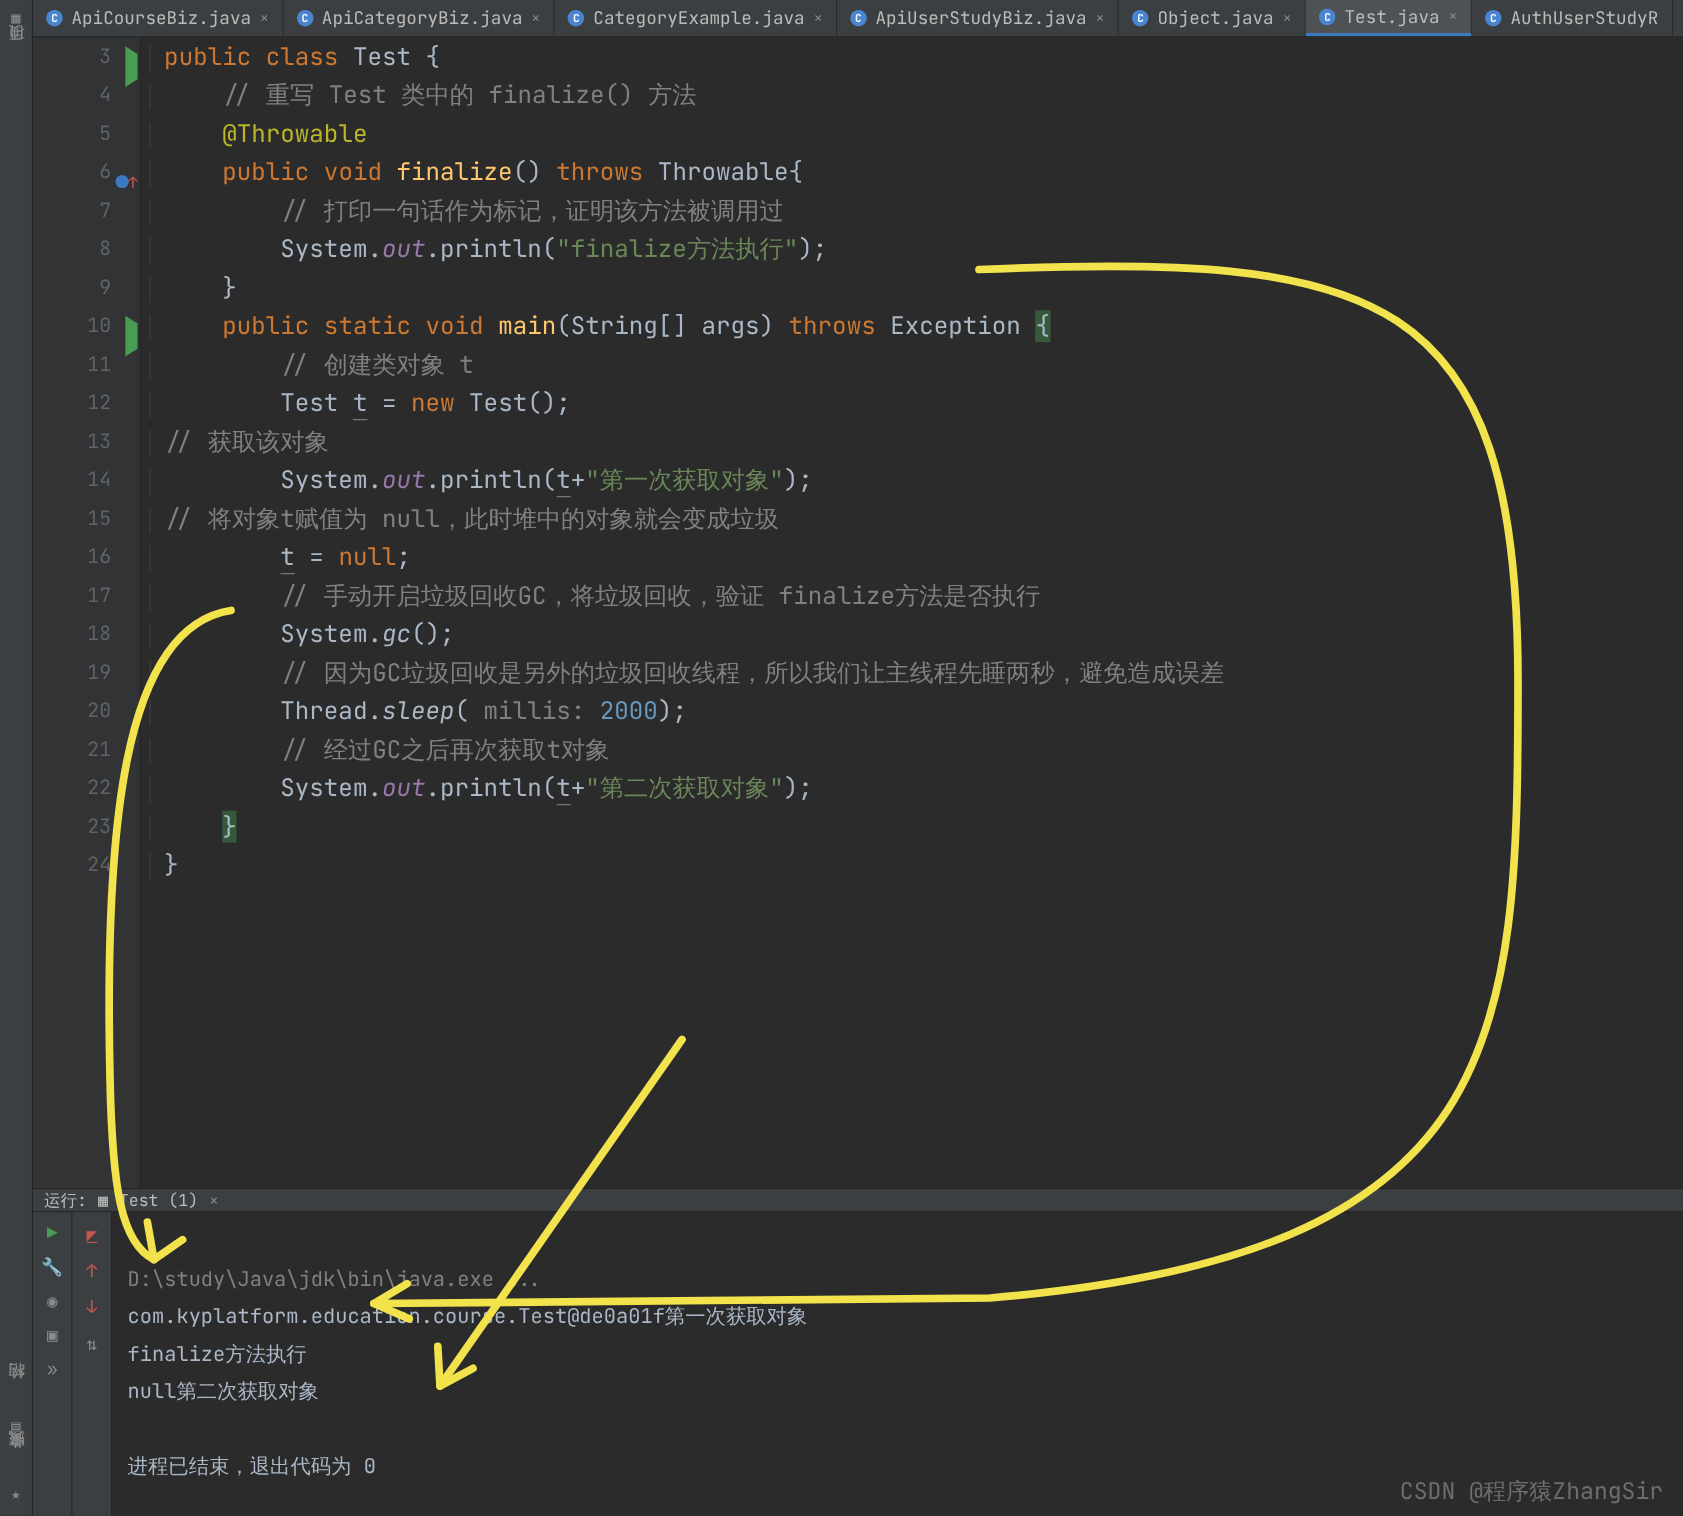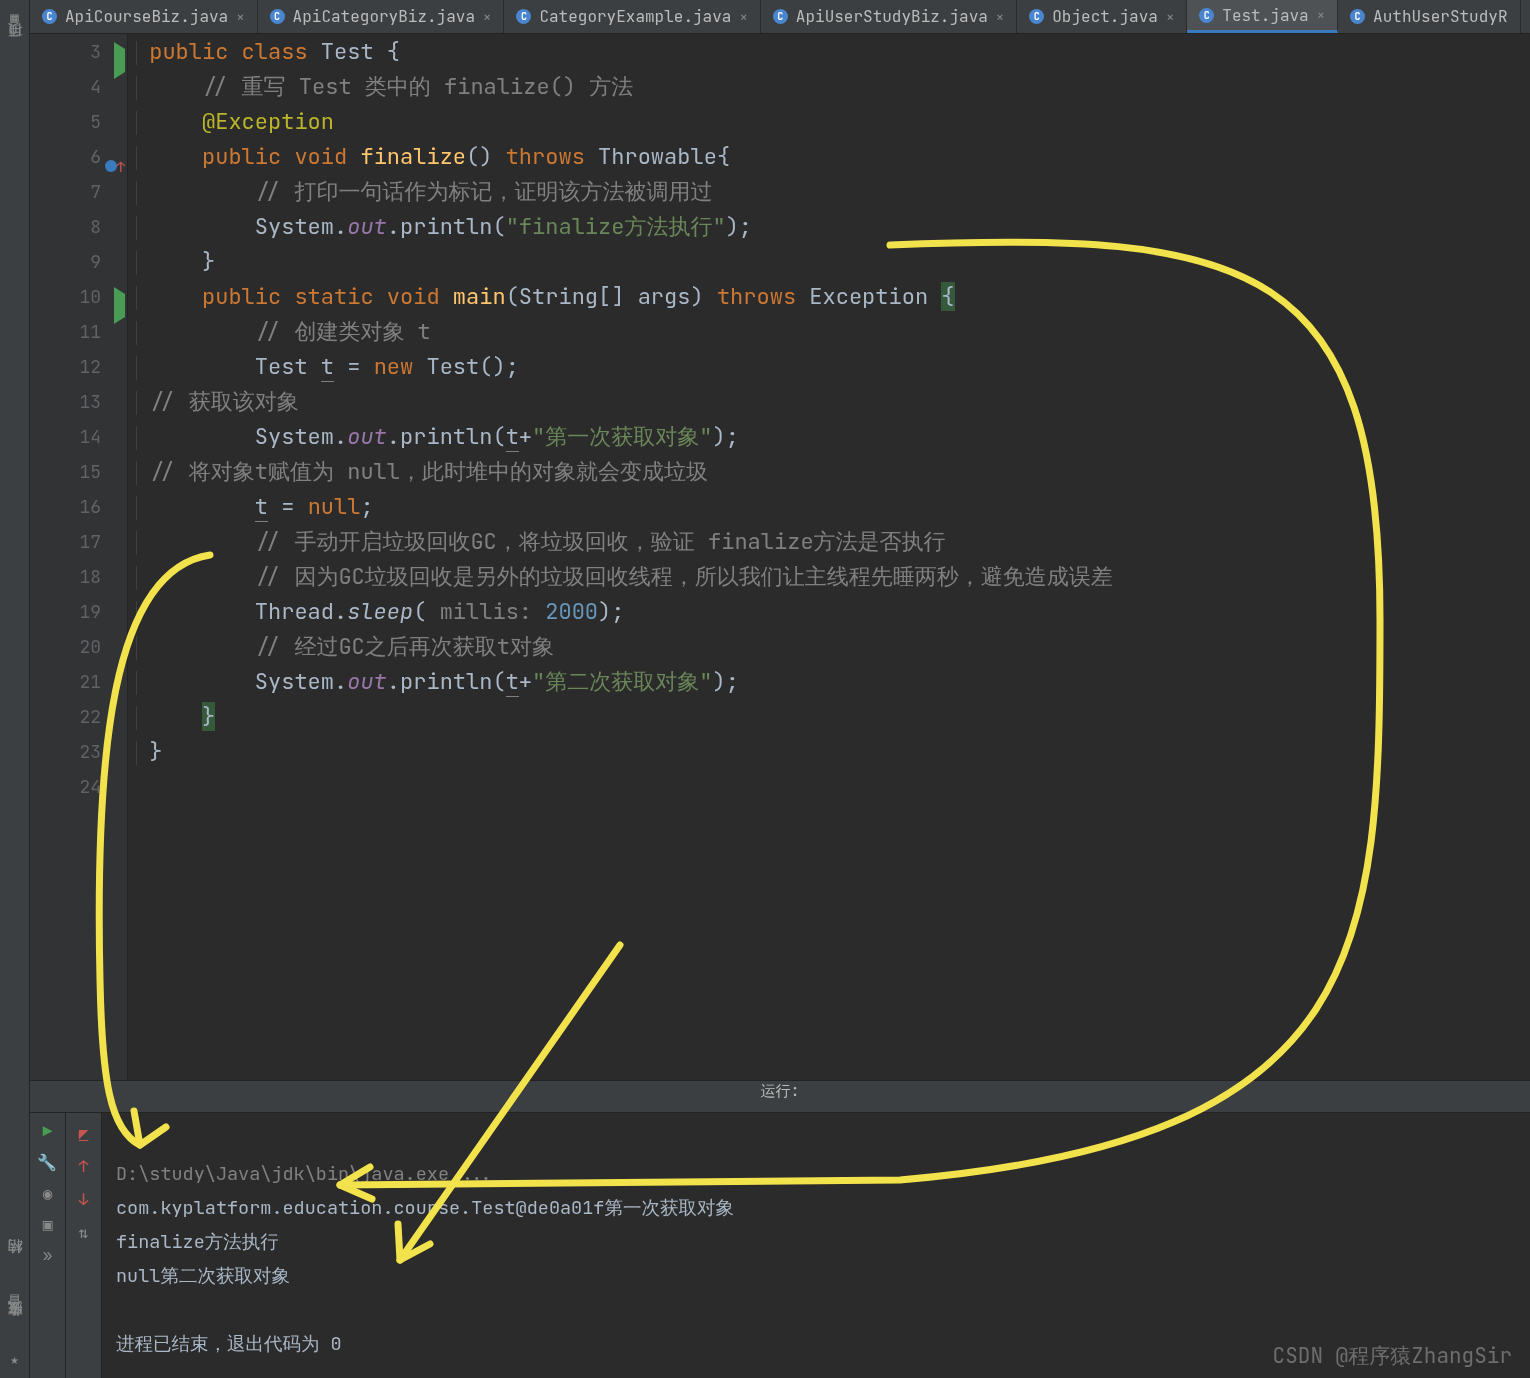--- a/index.html
+++ b/index.html
@@ -29,21 +29,21 @@
 .fld { color:#9876aa; font-style:italic; }
 .mth { color:#ffc66d; }
 .cls { color:#a9b7c6; }
 .it  { font-style:italic; }
 .param{ color:#808080; }
 .num { color:#6897bb; }
 .under { border-bottom:1px solid #808080; }
 .vline { display:inline-block; width:1px; height:24px; background:#404040; vertical-align:middle; margin-right:-1px; }
 
 .run-panel { height:298px; border-top:1px solid #232323; display:flex; flex-direction:column; }
-.run-head { height:32px; background:#3c3f41; display:flex; align-items:center; padding:0 10px; gap:10px; color:#bbb; font-size:15px; border-bottom:1px solid #232323;flex-direction:column;}
+.run-head { height:32px; background:#3c3f41; display:flex; align-items:center; padding:0 10px; gap:10px; color:#bbb; font-size:15px; border-bottom:1px solid #232323;}
 .run-body { flex:1; display:flex; }
 .run-tools { width:36px; background:#3c3f41; border-right:1px solid #232323; display:flex; flex-direction:column; align-items:center; gap:10px; padding-top:8px; color:#8a8a8a; font-size:16px;}
 .run-tools2 { width:36px; background:#3c3f41; border-right:1px solid #232323; display:flex; flex-direction:column; align-items:center; gap:12px; padding-top:10px; color:#8a8a8a; font-size:16px;}
 .console { flex:1; padding:10px 14px; background:#2b2b2b; font-size:18.5px; line-height:34px; white-space:pre; }
 .watermark { position:absolute; right:18px; bottom:8px; color:rgba(200,200,200,.42); font-size:21px; }
 svg.anno { position:absolute; left:0; top:0; pointer-events:none; }
 </style>
 </head>
 <body>
 
@@ -117,33 +117,34 @@
         <div class="gl"><span>19</span></div>
         <div class="gl"><span>20</span></div>
         <div class="gl"><span>21</span></div>
         <div class="gl"><span>22</span></div>
         <div class="gl"><span>23</span></div>
         <div class="gl"><span>24</span></div>
       </div>
       <div class="code">
 <div class="ln"><span class="vline"></span> <span class="kw">public</span> <span class="kw">class</span> <span class="cls">Test</span> <span>{</span></div>
 <div class="ln"><span class="vline"></span>     <span class="cmt">// 重写 Test 类中的 finalize() 方法</span></div>
-<div class="ln"><span class="vline"></span>     <span class="ann">@Exception</span></div>
+<div class="ln"><span class="vline"></span>     <span class="ann">@Throwable</span></div>
 <div class="ln"><span class="vline"></span>     <span class="kw">public</span> <span class="kw">void</span> <span class="mth">finalize</span>() <span class="kw">throws</span> <span>Throwable</span><span>{</span></div>
 <div class="ln"><span class="vline"></span>         <span class="cmt">// 打印一句话作为标记，证明该方法被调用过</span></div>
 <div class="ln"><span class="vline"></span>         <span>System.</span><span class="fld">out</span><span>.println(</span><span class="str">"finalize方法执行"</span><span>);</span></div>
 <div class="ln"><span class="vline"></span>     <span>}</span></div>
 <div class="ln"><span class="vline"></span>     <span class="kw">public</span> <span class="kw">static</span> <span class="kw">void</span> <span class="mth">main</span><span>(String[] args)</span> <span class="kw">throws</span> <span>Exception</span> <span style="background:#36593b">{</span></div>
 <div class="ln"><span class="vline"></span>         <span class="cmt">// 创建类对象 t</span></div>
 <div class="ln"><span class="vline"></span>         <span>Test </span><span class="under">t</span><span> = </span><span class="kw">new</span><span> Test();</span></div>
 <div class="ln"><span class="vline"></span> <span class="cmt">// 获取该对象</span></div>
 <div class="ln"><span class="vline"></span>         <span>System.</span><span class="fld">out</span><span>.println(</span><span class="under">t</span><span>+</span><span class="str">"第一次获取对象"</span><span>);</span></div>
 <div class="ln"><span class="vline"></span> <span class="cmt"><span>// 将对象t赋值为 </span><span>null</span><span>，此时堆中的对象就会变成垃圾</span></span></div>
 <div class="ln"><span class="vline"></span>         <span class="under">t</span><span> = </span><span class="kw">null</span><span>;</span></div>
 <div class="ln"><span class="vline"></span>         <span class="cmt">// 手动开启垃圾回收GC，将垃圾回收，验证 finalize方法是否执行</span></div>
+<div class="ln"><span class="vline"></span>         <span>System.</span><span class="it">gc</span><span>();</span></div>
 <div class="ln"><span class="vline"></span>         <span class="cmt">// 因为GC垃圾回收是另外的垃圾回收线程，所以我们让主线程先睡两秒，避免造成误差</span></div>
 <div class="ln"><span class="vline"></span>         <span>Thread.</span><span class="it">sleep</span><span>(</span><span class="param"> millis: </span><span class="num">2000</span><span>);</span></div>
 <div class="ln"><span class="vline"></span>         <span class="cmt">// 经过GC之后再次获取t对象</span></div>
 <div class="ln"><span class="vline"></span>         <span>System.</span><span class="fld">out</span><span>.println(</span><span class="under">t</span><span>+</span><span class="str">"第二次获取对象"</span><span>);</span></div>
 <div class="ln"><span class="vline"></span>     <span style="background:#36593b">}</span></div>
 <div class="ln"><span class="vline"></span> <span>}</span></div>
       </div>
     </div>
 
     <div class="run-panel">

